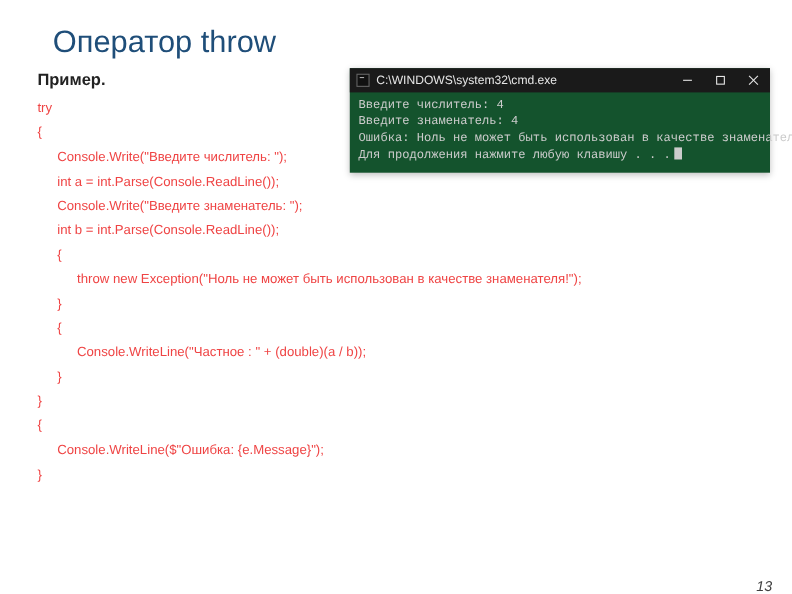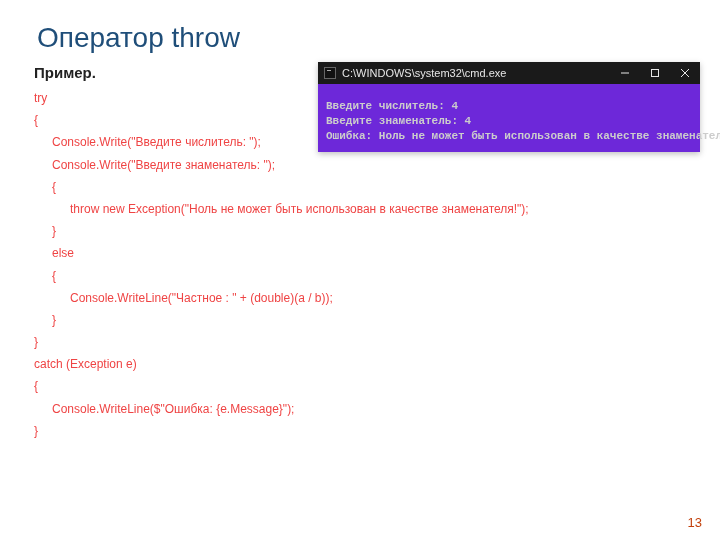--- a/index.html
+++ b/index.html
@@ -14,21 +14,21 @@
     overflow: hidden;
   }
   .slide {
     position: relative;
     width: 720px;
     height: 540px;
     box-sizing: border-box;
     padding: 22px 34px 16px 34px;
   }
   h1.title {
-    margin: 0 0 10px 3px;
+    margin: 0 0 10px 14px;
     font-size: 28px;
     font-weight: 400;
     color: #1f4e79;
   }
   .subtitle {
     font-size: 15px;
     font-weight: 700;
     margin: 4px 0 6px 0;
     color: #222;
   }
@@ -36,33 +36,34 @@
     font-family: Tahoma, Verdana, "Segoe UI", sans-serif;
     font-size: 12px;
     color: #ef4444;
     line-height: 1.85;
   }
   .code .line { white-space: pre; }
   .i1 { padding-left: 18px; }
   .i2 { padding-left: 36px; }
   .page-num {
     position: absolute;
-    bottom: 10px;
+    bottom: 0;
     right: 18px;
     font-size: 13px;
-    color: #c2410c;
+    color: #404040;
+    font-style: italic;
   }
 
   
   .console {
     position: absolute;
     top: 62px;
     right: 20px;
     width: 382px;
-    background: #6d28d9;
+    background: #14532d;
     color: #cccccc;
     font-family: Consolas, "Courier New", monospace;
     font-size: 11px;
     box-shadow: 0 2px 6px rgba(0,0,0,.25);
   }
   .console-titlebar {
     display: flex;
     align-items: center;
     height: 22px;
     background: #1a1a1a;
@@ -90,54 +91,53 @@
   .win-btn {
     width: 30px;
     height: 100%;
     display: flex;
     align-items: center;
     justify-content: center;
     color: #e6e6e6;
   }
   .win-btn svg { display: block; overflow: visible; }
   .console-body {
-    padding: 15px 8px 8px 8px;
+    padding: 5px 8px 8px 8px;
     line-height: 1.35;
     white-space: pre;
-    font-weight: bold;
   }
   .cursor {
     display: inline-block;
     width: 7px; height: 11px;
     background: #cccccc;
     vertical-align: -1px;
     margin-left: 3px;
   }
 </style>
 </head>
 <body>
 
 <div class="slide">
   <h1 class="title">Оператор throw</h1>
   <div class="subtitle">Пример.</div>
 
   <div class="code" id="code-block">
       <div class="line i0">try</div>
       <div class="line i0">{</div>
       <div class="line i1">Console.Write("Введите числитель: ");</div>
+      <div class="line i1">int a = int.Parse(Console.ReadLine());</div>
       <div class="line i1">Console.Write("Введите знаменатель: ");</div>
+      <div class="line i1">int b = int.Parse(Console.ReadLine());</div>
       <div class="line i1">{</div>
       <div class="line i2">throw new Exception("Ноль не может быть использован в качестве знаменателя!");</div>
       <div class="line i1">}</div>
-      <div class="line i1">else</div>
       <div class="line i1">{</div>
       <div class="line i2">Console.WriteLine("Частное : " + (double)(a / b));</div>
       <div class="line i1">}</div>
       <div class="line i0">}</div>
-      <div class="line i0">catch (Exception e)</div>
       <div class="line i0">{</div>
       <div class="line i1">Console.WriteLine($"Ошибка: {e.Message}");</div>
       <div class="line i0">}</div>
     </div>
 
   <div class="console">
     <div class="console-titlebar">
       <span class="console-icon"></span>
       <span class="console-title">C:\WINDOWS\system32\cmd.exe</span>
       <div class="win-btns">
@@ -152,17 +152,17 @@
             </svg>
         </div>
         <div class="win-btn">
           <svg width="10" height="10">
               <line x1="1" y1="1" x2="9" y2="9" stroke="#e6e6e6" stroke-width="1"></line>
               <line x1="9" y1="1" x2="1" y2="9" stroke="#e6e6e6" stroke-width="1"></line>
             </svg>
         </div>
       </div>
     </div>
-    <div class="console-body" id="console-body"><div>Введите числитель: 4</div><div>Введите знаменатель: 4</div><div>Ошибка: Ноль не может быть использован в качестве знаменателя!</div></div>
+    <div class="console-body" id="console-body"><div>Введите числитель: 4</div><div>Введите знаменатель: 4</div><div>Ошибка: Ноль не может быть использован в качестве знаменателя!</div><div>Для продолжения нажмите любую клавишу . . .<span class="cursor"></span></div></div>
   </div>
 
   <div class="page-num">13</div>
 </div>
 
 </body></html>

